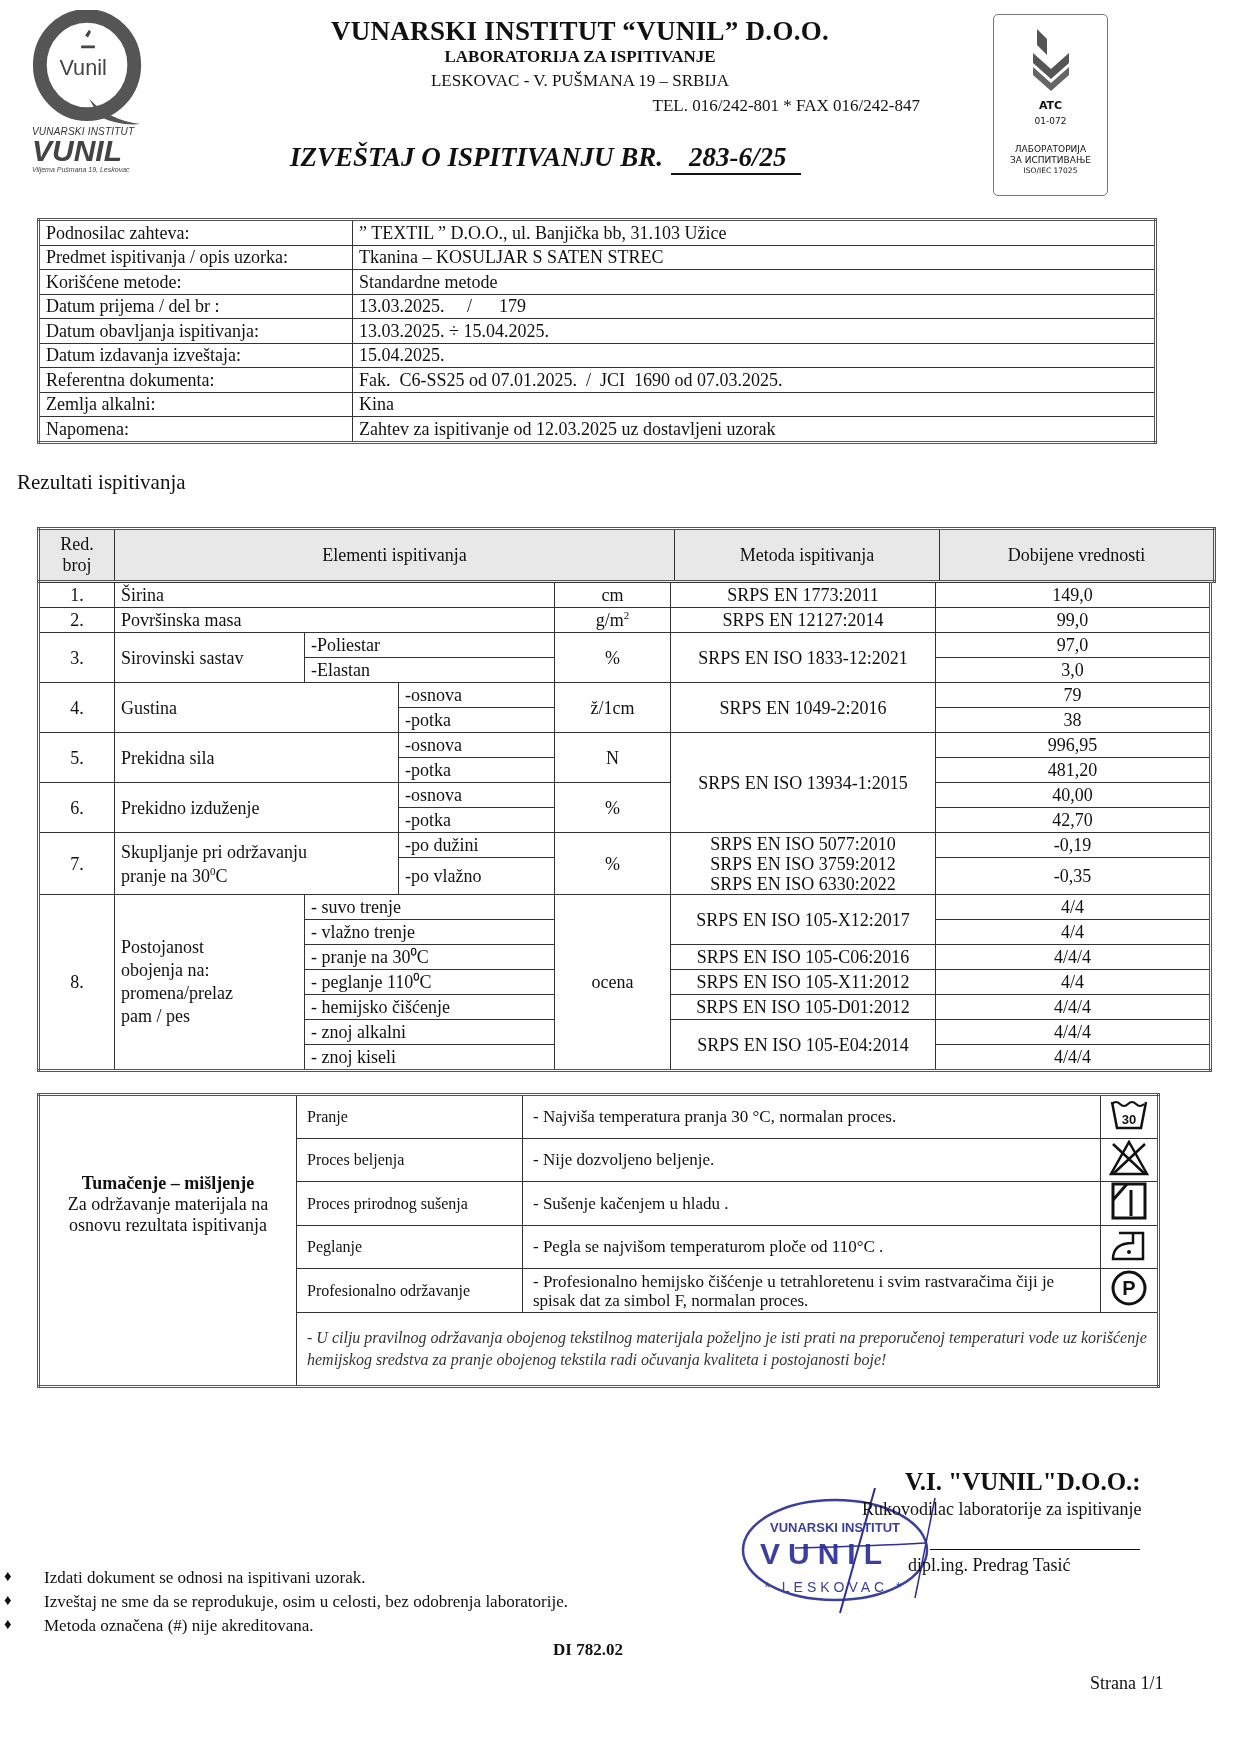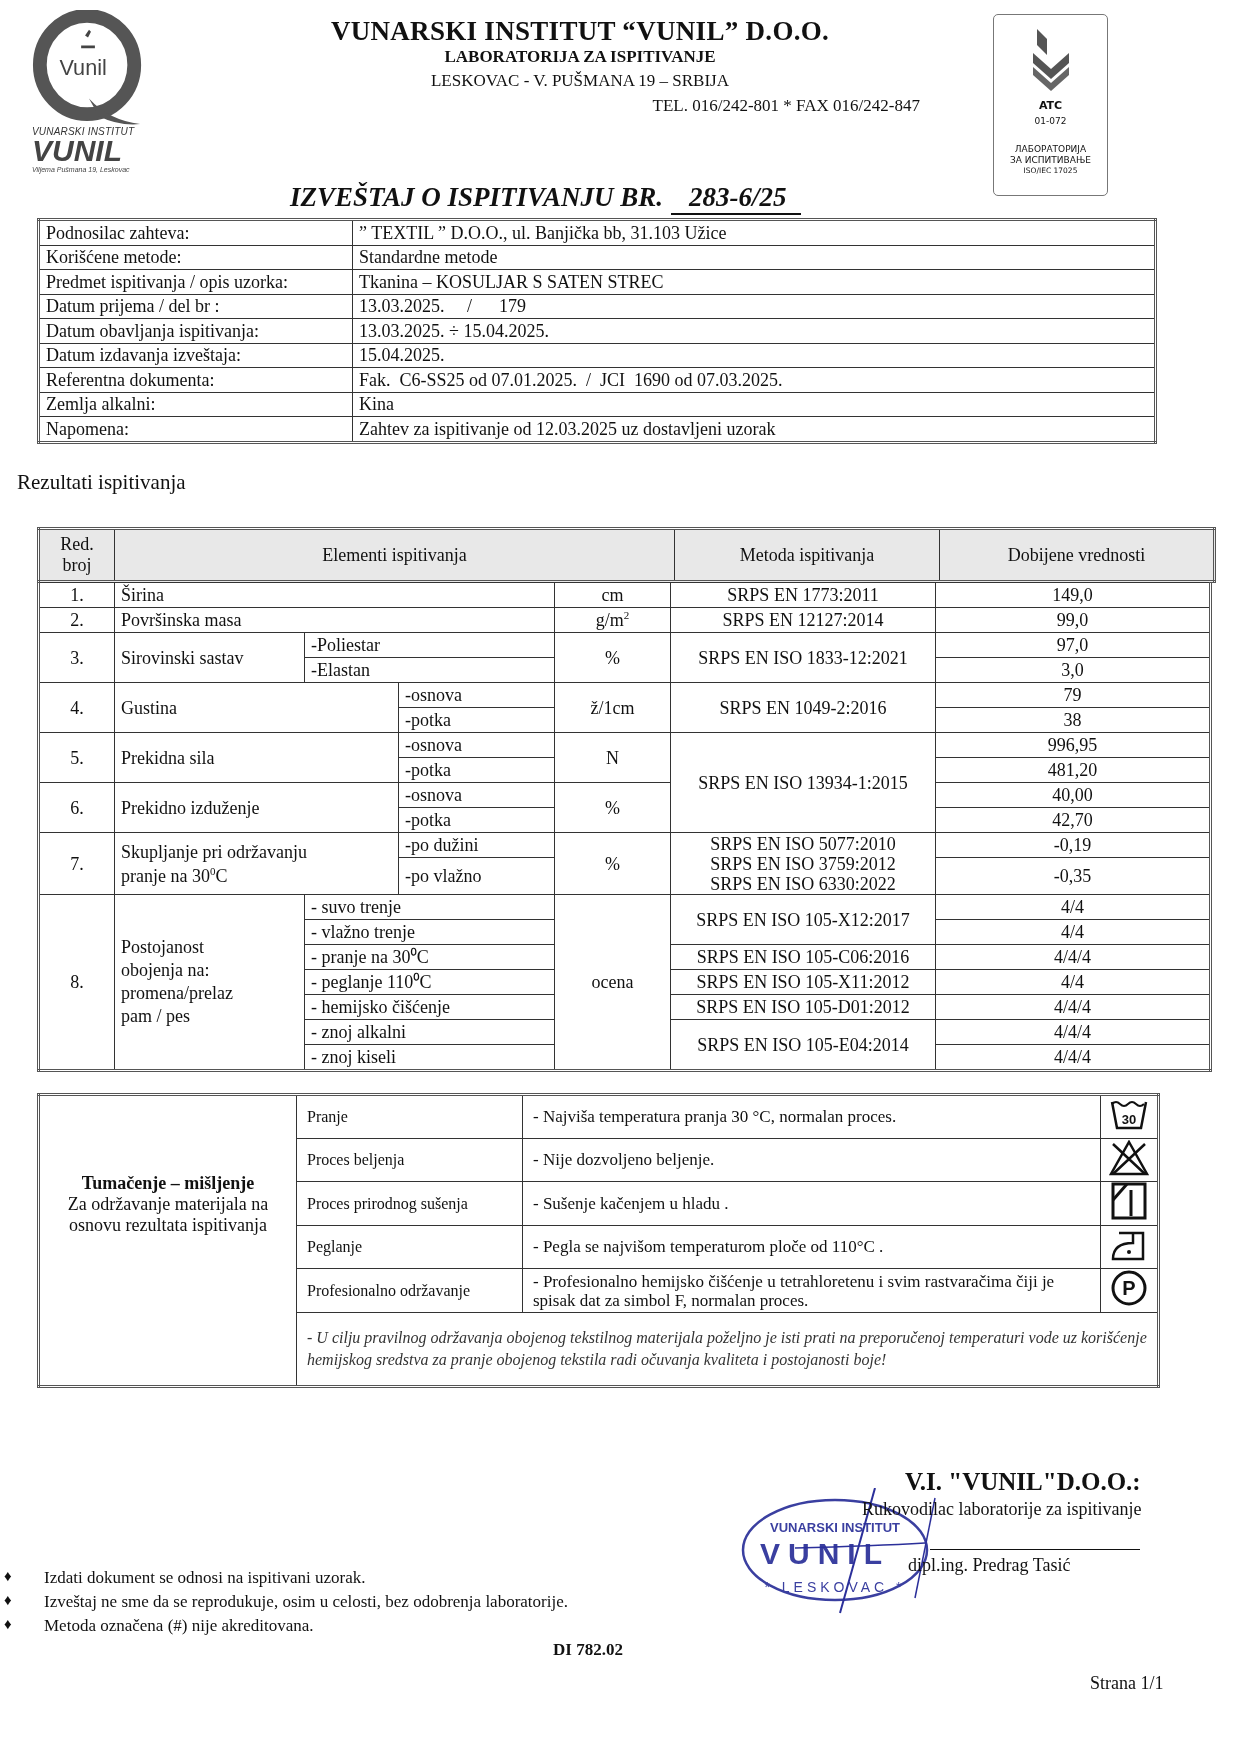--- a/index.html
+++ b/index.html
@@ -10,21 +10,21 @@
   .logo-sub1 { left:32px; top:126px; width:130px; font-family:"Liberation Sans",sans-serif; font-style:italic; font-size:10px; color:#333; letter-spacing:0.2px; }
   .logo-vunil { left:32px; top:138px; width:130px; height:26px; font-family:"Liberation Sans",sans-serif; font-weight:bold; font-style:italic; font-size:30px; line-height:26px; color:#444;
      background:repeating-linear-gradient(to bottom, transparent 0 2px, #fff 2px 3px); -webkit-background-clip:text; }
   .logo-addr { left:32px; top:166px; font-family:"Liberation Sans",sans-serif; font-style:italic; font-size:7px; color:#444; }
   .hdr { left:240px; width:680px; text-align:center; }
   .hdr-title { top:16px; font-size:27px; font-weight:bold; letter-spacing:0.3px; }
   .hdr-lab { top:47px; font-size:17px; font-weight:bold; }
   .hdr-addr { top:71px; font-size:17px; }
   .hdr-tel { top:96px; font-size:17px;text-align:right; }
   .report-title { left:290px; top:142px; font-size:27px; font-weight:bold; font-style:italic; }
-  .report-no { display:inline-block; border-bottom:2px solid #111; padding:0 14px 0 18px; margin-left:8px;margin-top:40px; }
+  .report-no { display:inline-block; border-bottom:2px solid #111; padding:0 14px 0 18px; margin-left:8px; }
   .atc { left:993px; top:14px; width:113px; height:180px; border:1px solid #777; border-radius:5px; text-align:center; font-family:"DejaVu Sans",sans-serif; }
   .atc .t1 { font-size:11px; font-weight:bold; margin-top:4px; }
   .atc .t2 { font-size:9px; margin-top:4px; }
   .atc .t3 { font-size:9px; margin-top:18px; line-height:11px; }
   .atc .t4 { font-size:7.5px; }
   
   table { border-collapse:collapse; }
   .info { left:37px; top:218px; width:1120px; border:3px double #555; }
   .info td { border:1px solid #333; font-size:18px; padding:0 6px; height:23.5px; line-height:22px; }
   .info td.k { width:300px; }
@@ -86,26 +86,26 @@
   <div class="t4">ISO/IEC 17025</div>
 </div>
 
 <table class="abs info">
   <tbody>
       <tr>
         <td class="k">Podnosilac zahteva:</td>
         <td>” TEXTIL ” D.O.O., ul. Banjička bb, 31.103 Užice</td>
       </tr>
   <tr>
+        <td class="k">Predmet ispitivanja / opis uzorka:</td>
+        <td>Tkanina – KOSULJAR S SATEN STREC</td>
+      </tr>
+  <tr>
         <td class="k">Korišćene metode:</td>
         <td>Standardne metode</td>
-      </tr>
-  <tr>
-        <td class="k">Predmet ispitivanja / opis uzorka:</td>
-        <td>Tkanina – KOSULJAR S SATEN STREC</td>
       </tr>
   <tr>
         <td class="k">Datum prijema / del br :</td>
         <td style="white-space:pre">13.03.2025.     /      179</td>
       </tr>
   <tr>
         <td class="k">Datum obavljanja ispitivanja:</td>
         <td>13.03.2025. ÷ 15.04.2025.</td>
       </tr>
   <tr>

